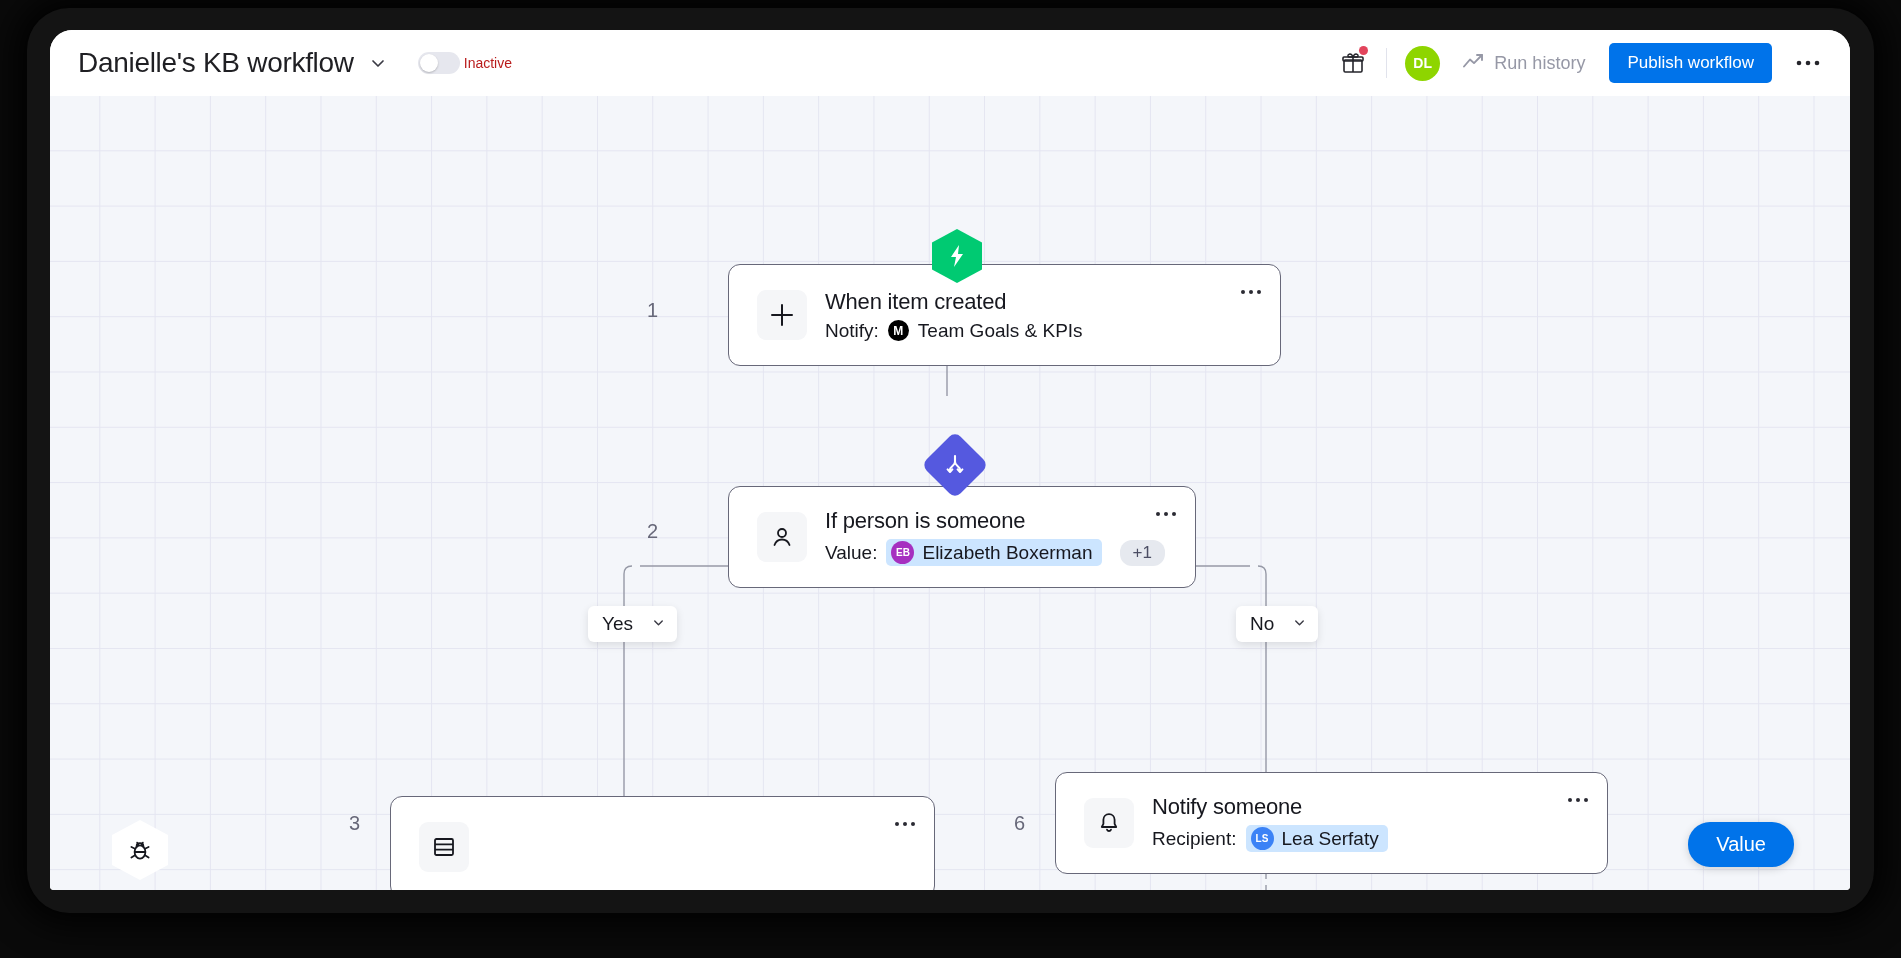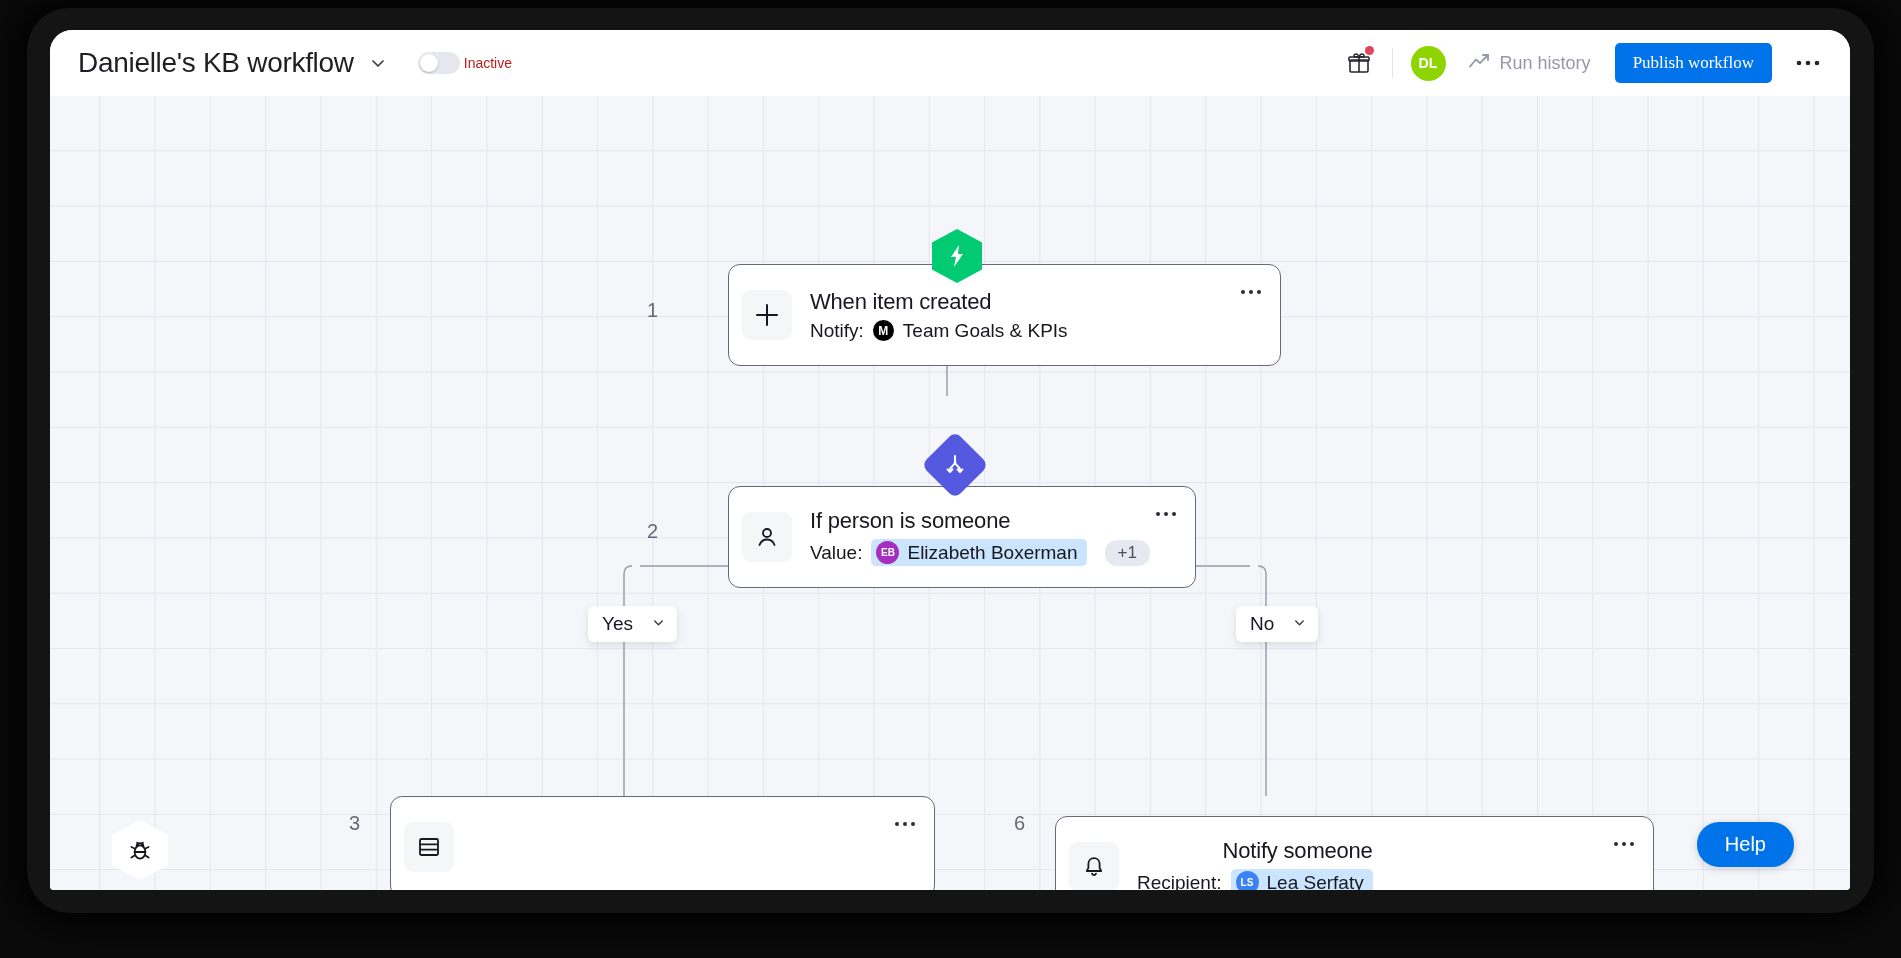--- a/index.html
+++ b/index.html
@@ -135,21 +135,21 @@
   #publish-btn {
     margin-left: 24px;
     background: #0073ea;
     color: #ffffff;
     font-size: 17px;
     padding: 10px 18px;
     border-radius: 5px;
     border: none;
     cursor: pointer;
     white-space: nowrap;
-    font-family: Liberation Serif, serif;
+    font-family: Liberation Sans, sans-serif;
   }
   #more-btn {
     margin-left: 18px;
     width: 36px; height: 36px;
     display: flex; align-items: center; justify-content: center;
     color: #25252b;
     cursor: pointer;
     font-size: 26px;
     letter-spacing: 1px;
     line-height: 0;
@@ -173,21 +173,21 @@
   #wires { position: absolute; left: 0; top: 0; width: 1800px; height: 794px; }
 
   
   .node {
     position: absolute;
     background: #ffffff;
     border: 1px solid #676879;
     border-radius: 12px;
     display: flex;
     align-items: center;
-    padding: 0 18px 0 13px;
+    padding: 0 18px 0 28px;
     cursor: pointer;
   }
   .node-num {
     position: absolute;
     font-size: 20px;
     color: #676879;
     text-align: right;
     width: 30px;
   }
   .node-icon {
@@ -519,21 +519,21 @@
         <div class="node-dots">
           <svg width="22" height="6" viewBox="0 0 22 6" fill="none">
             <circle cx="3" cy="3" r="2" fill="#2b2b33"></circle>
             <circle cx="11" cy="3" r="2" fill="#2b2b33"></circle>
             <circle cx="19" cy="3" r="2" fill="#2b2b33"></circle>
           </svg>
         </div>
       </div>
 
       <div class="node-num" style="left:945px; top:716px;">6</div>
-      <div class="node" style="left:1005px; top:720px; width:599px; height:102px;text-align:right;">
+      <div class="node" style="left:1005px; top:676px; width:553px; height:102px;">
         <div class="node-icon">
           <svg width="26" height="26" viewBox="0 0 26 26" fill="none">
             <path d="M13 4.2c-3.3 0-5.6 2.5-5.6 5.6v4.1L5.8 17h14.4l-1.6-3.1V9.8c0-3.1-2.3-5.6-5.6-5.6z" stroke="#17181f" stroke-width="1.8" stroke-linejoin="round"></path>
             <path d="M11 19.6c.4.9 1.1 1.4 2 1.4s1.6-.5 2-1.4" stroke="#17181f" stroke-width="1.8" stroke-linecap="round"></path>
           </svg>
         </div>
         <div class="node-body">
           <div class="node-title">Notify someone</div>
           <div class="node-sub">
             <span>Recipient:</span>
@@ -555,17 +555,17 @@
       <div id="bug-btn">
         <svg width="28" height="28" viewBox="0 0 28 28" fill="none">
           <ellipse cx="14" cy="16" rx="5.4" ry="6.6" stroke="#17181f" stroke-width="1.8"></ellipse>
           <path d="M8.6 16h10.8" stroke="#17181f" stroke-width="1.8"></path>
           <path d="M10.6 10.4c0-1.9 1.5-3.2 3.4-3.2s3.4 1.3 3.4 3.2" stroke="#17181f" stroke-width="1.8" stroke-linecap="round"></path>
           <path d="M11.2 6.6l1.1 2M16.8 6.6l-1.1 2" stroke="#17181f" stroke-width="1.8" stroke-linecap="round"></path>
           <path d="M8.6 12.5L5.4 11M8.6 19.5L5.4 21.5M19.4 12.5L22.6 11M19.4 19.5L22.6 21.5" stroke="#17181f" stroke-width="1.8" stroke-linecap="round"></path>
         </svg>
       </div>
 
-      <button id="help-btn">Help</button>
+      <button id="help-btn">Value</button>
 
     </div>
   </div>
 </div>
 
 </body></html>

